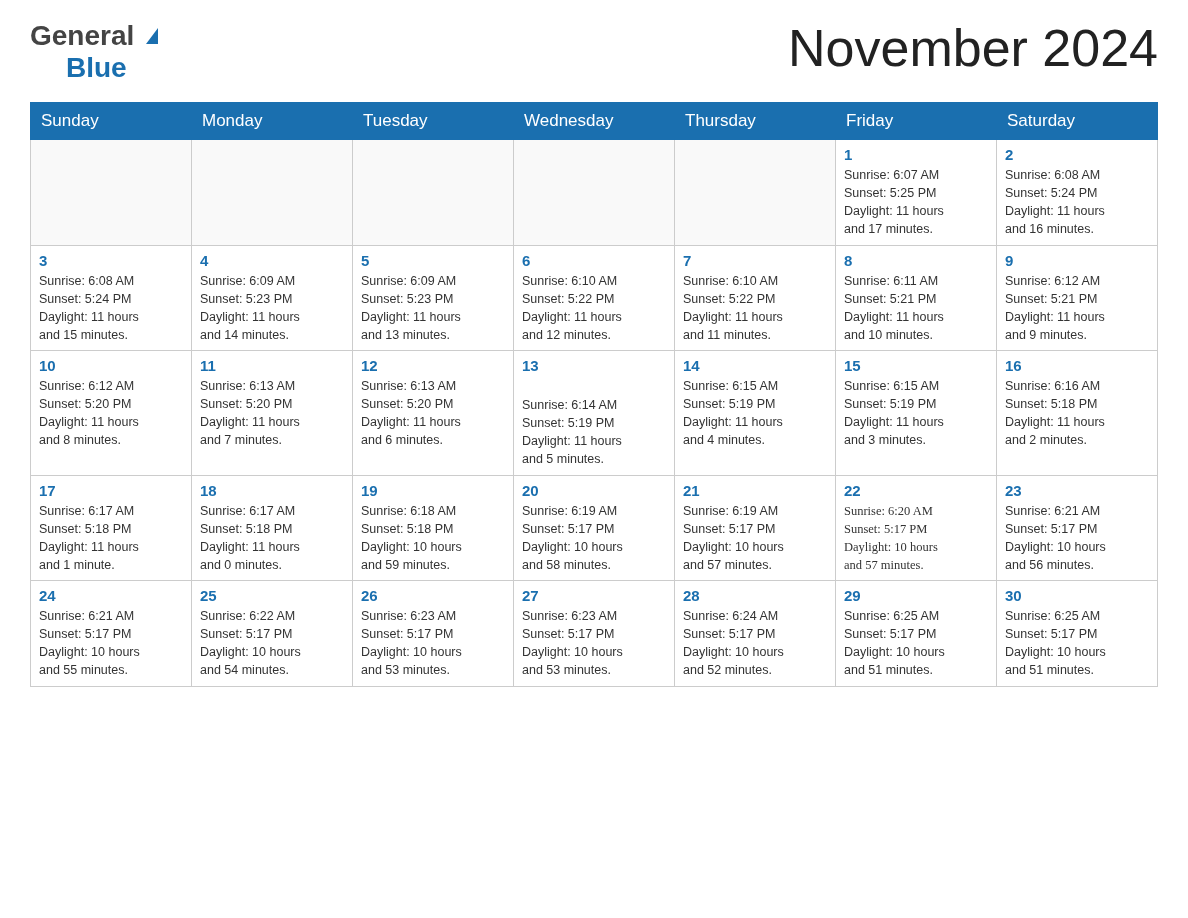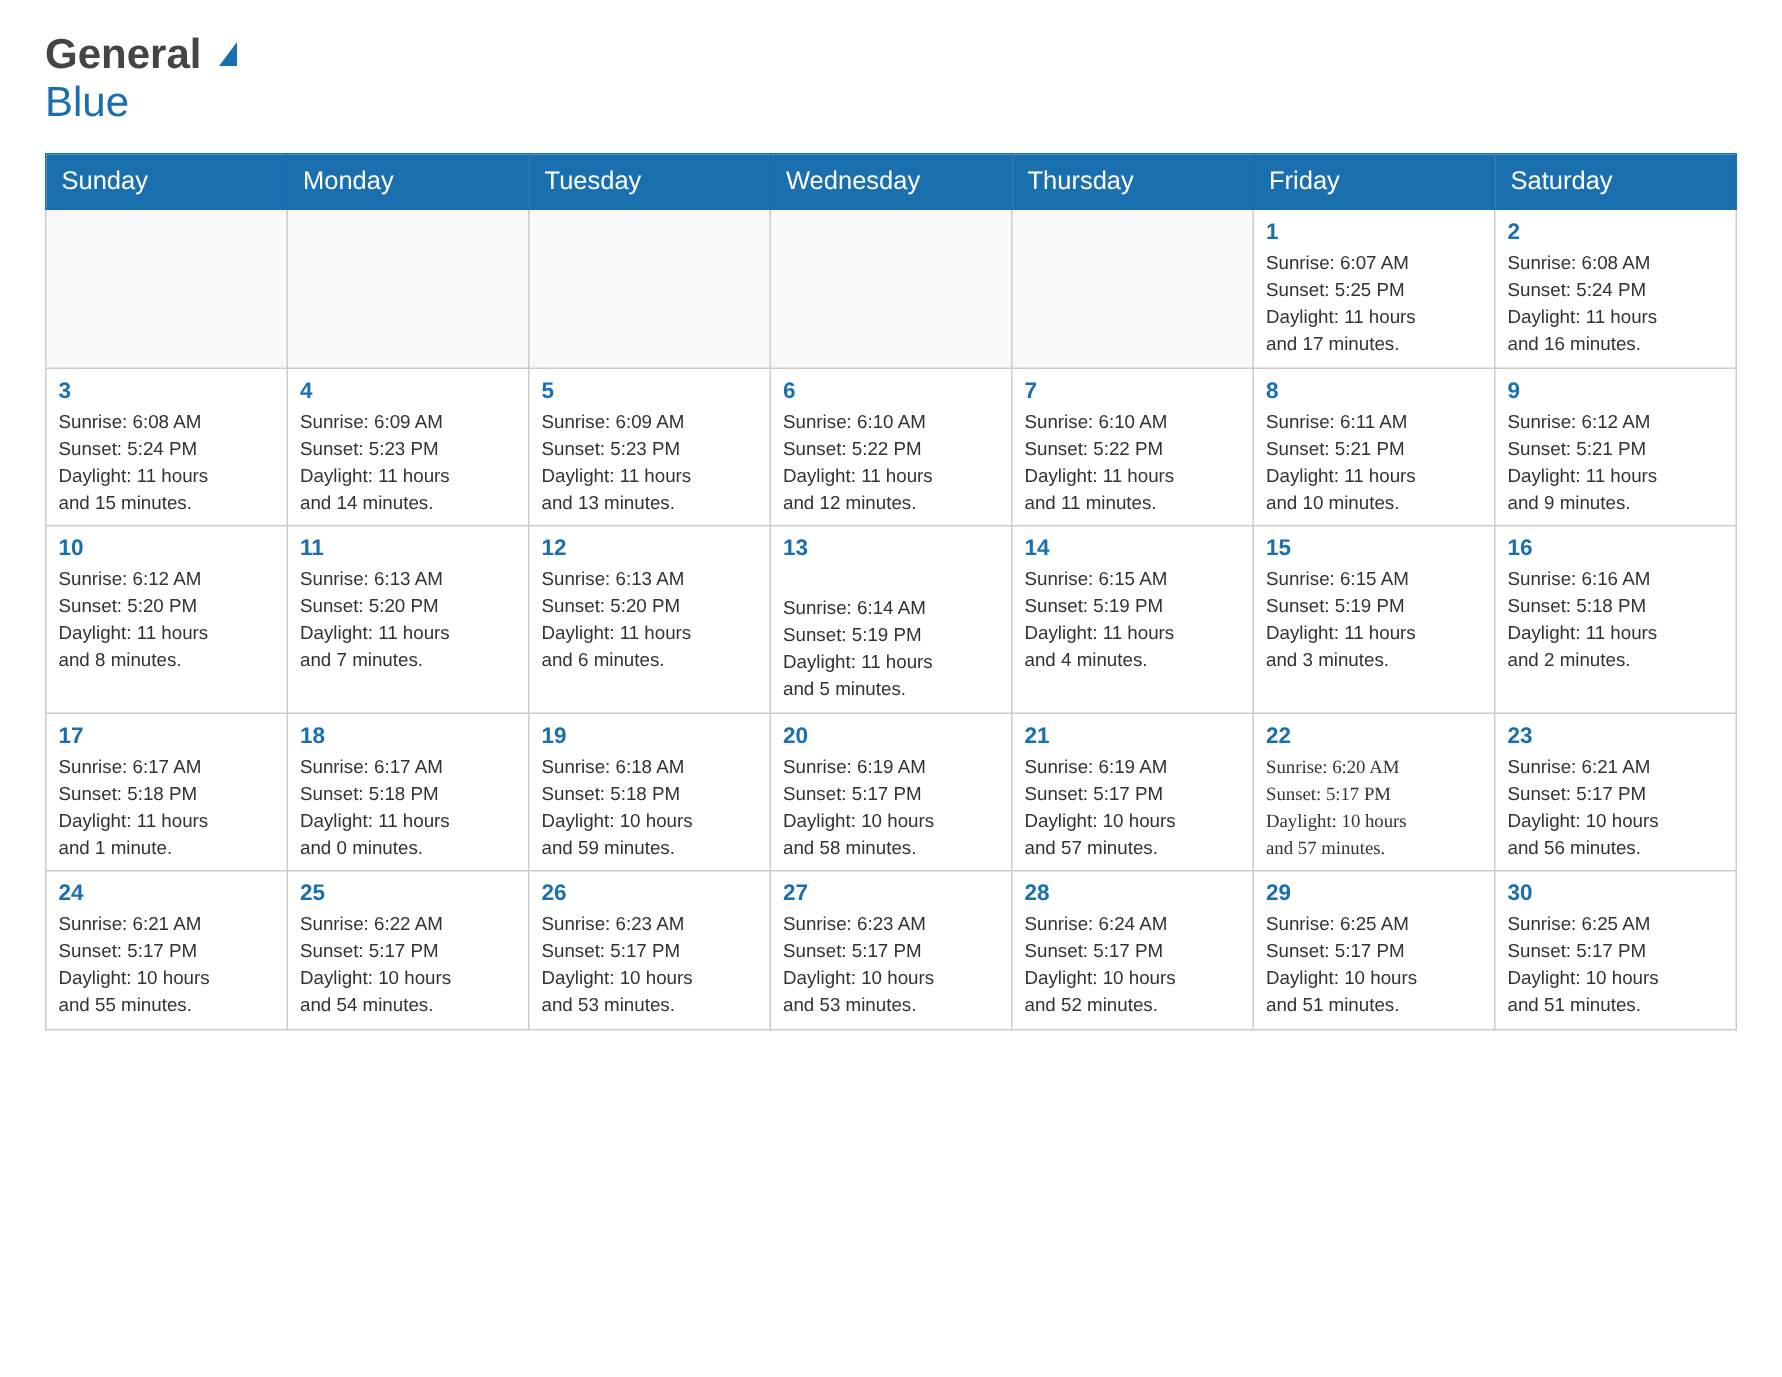--- a/index.html
+++ b/index.html
@@ -90,38 +90,40 @@
     .logo-arrow {
       display: inline-block;
       width: 0;
       height: 0;
       border-left: 12px solid transparent;
       border-bottom: 16px solid #1a6faf;
       margin-left: 1px;
     }
     .logo-text-blue {
       font-size: 28px;
-      font-weight: normal;
+      font-weight: bold;
       color: #1a6faf;
+      margin-left: 36px;
     }
   </style>
 </head>
 <body>
 
 <div class="header">
   <div class="logo">
     <div class="logo-row">
       <span class="logo-text-general">General</span>
       <span class="logo-arrow"></span>
     </div>
     <div>
       <span class="logo-text-blue">Blue</span>
     </div>
   </div>
   <div class="title-section">
+    <div class="month-title">November 2024</div>
   </div>
 </div>
 
 <table class="calendar">
   <thead>
     <tr>
     <th>Sunday</th>
         <th>Monday</th>
         <th>Tuesday</th>
         <th>Wednesday</th>

